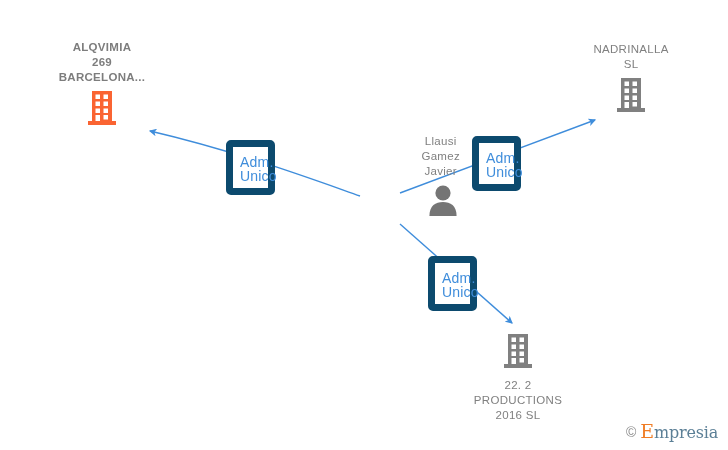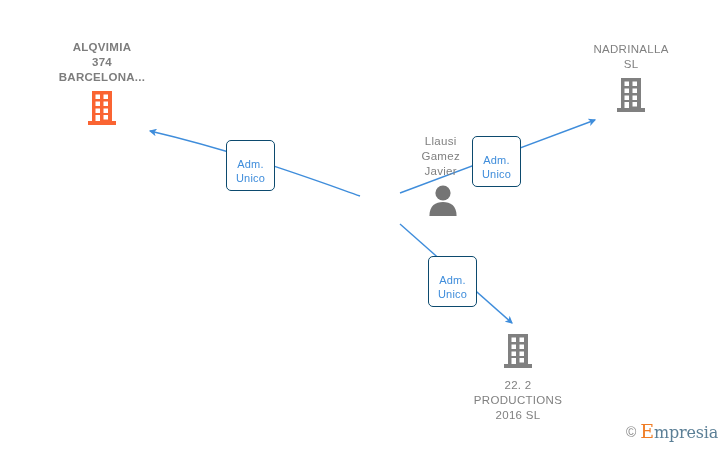--- a/index.html
+++ b/index.html
@@ -51,27 +51,27 @@
     display: block;
   }
   .node-label.above { margin-bottom: 4px; }
   .node-label.below { margin-top: 4px; }
 
   
   .edge-label {
     position: absolute;
     box-sizing: border-box;
     background: #ffffff;
-    border: 1px solid #0c4a6e;
+    border: 7px solid #0c4a6e;
     border-radius: 5px;
     color: #3f8ddb;
-    font-size: 11px;
+    font-size: 14px;
     line-height: 14px;
     text-align: center;
-    padding: 16px 7px 5px 7px;
+    padding: 8px 7px 5px 7px;
     white-space: pre-line;
     letter-spacing: 0.2px;
   }
 
   
   #watermark {
     position: absolute;
     right: 10px;
     bottom: 9px;
     display: flex;
@@ -109,21 +109,21 @@
 
     <path d="M 360,196 C 320,182 240,152 150,131" fill="none" stroke="#3f8ddb" stroke-width="1.4" marker-end="url(#arrow)"></path>
 
     <path d="M 400,193 L 595,120" fill="none" stroke="#3f8ddb" stroke-width="1.4" marker-end="url(#arrow)"></path>
 
     <path d="M 400,224 L 512,323" fill="none" stroke="#3f8ddb" stroke-width="1.4" marker-end="url(#arrow)"></path>
   </svg>
 
   <div class="node" style="left:22px; top:40px;">
     <div class="node-label above bold">ALQVIMIA
-374
+269
 BARCELONA...</div>
     <span class="node-icon">
       <svg width="30" height="38" viewBox="0 0 30 38">
         <rect x="5" y="2" width="20" height="30" fill="#fa6432"></rect>
         <rect x="1" y="32" width="28" height="4" fill="#fa6432"></rect>
         <g fill="#ffffff">
           <rect x="8.5" y="5.5" width="4.5" height="4.5"></rect>
           <rect x="16.5" y="5.5" width="4.5" height="4.5"></rect>
           <rect x="8.5" y="12.5" width="4.5" height="4.5"></rect>
           <rect x="16.5" y="12.5" width="4.5" height="4.5"></rect>

